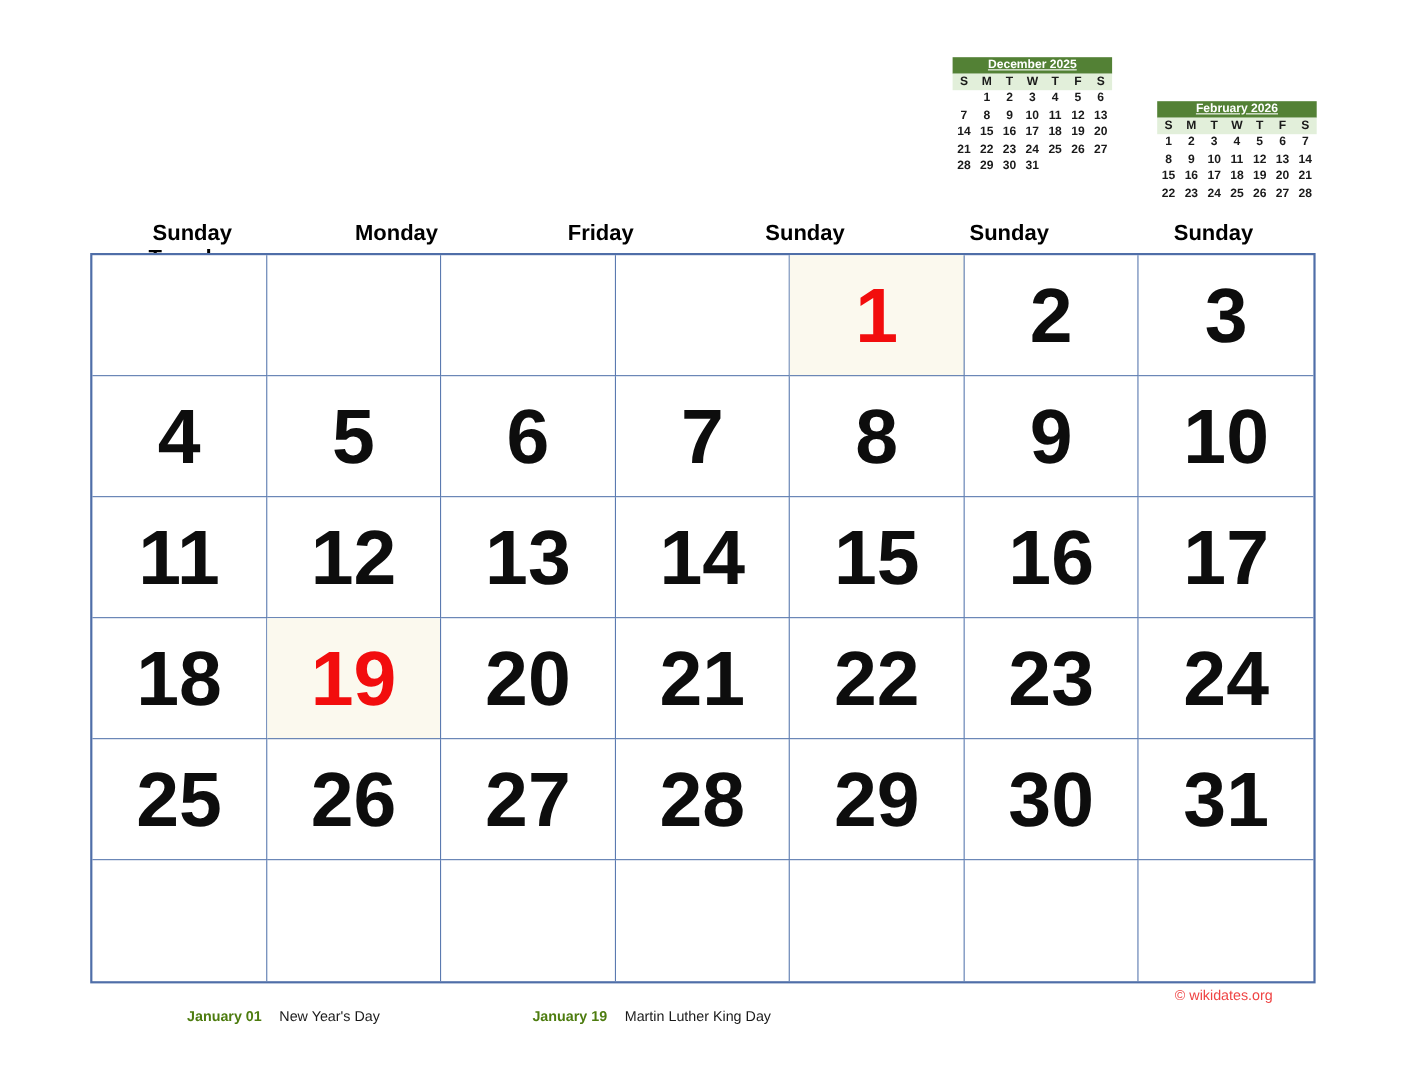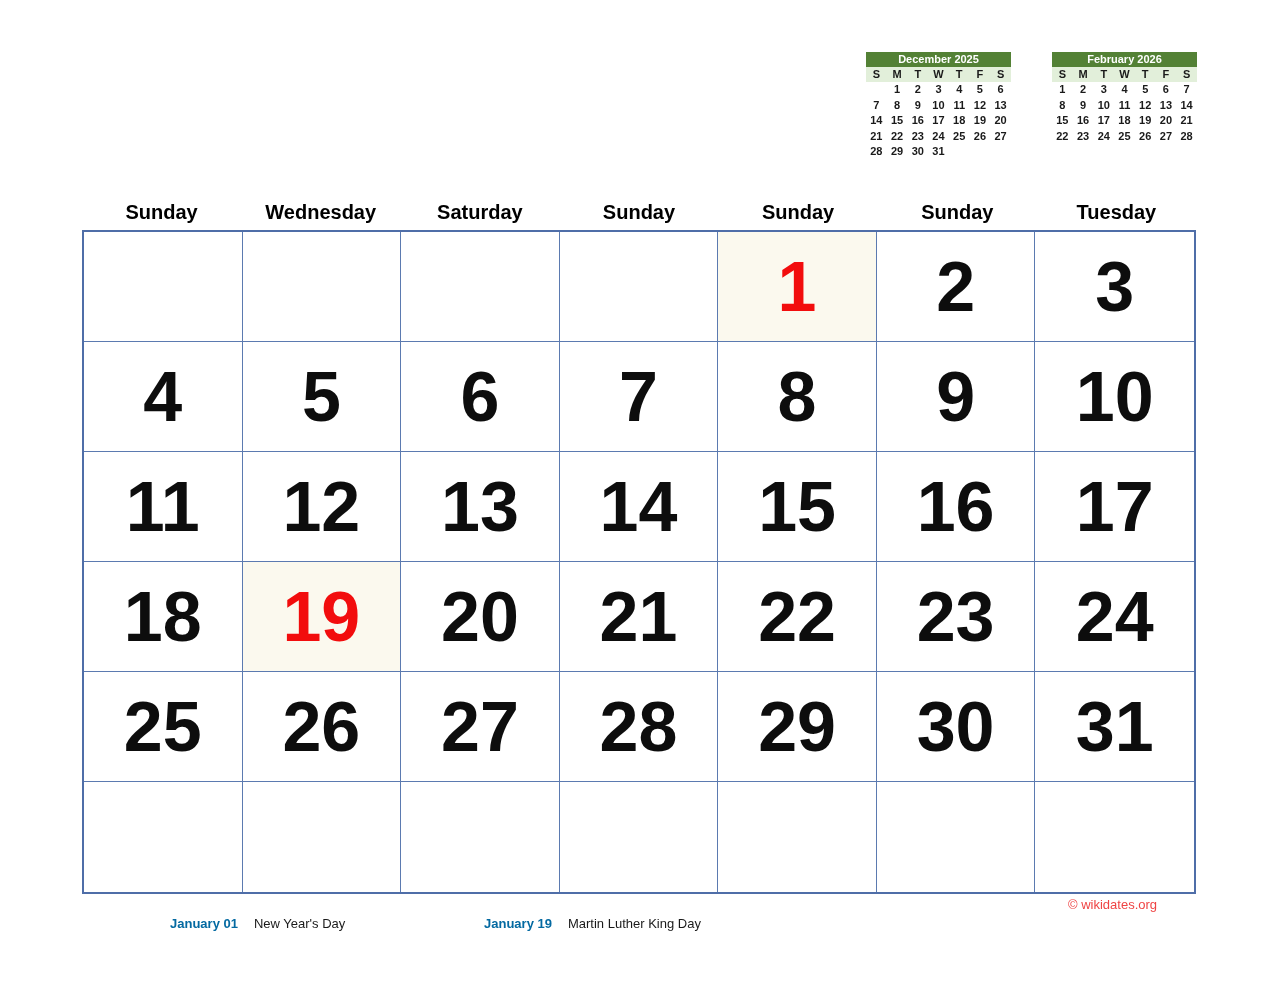--- a/index.html
+++ b/index.html
@@ -9,40 +9,40 @@
   
   .title {
     position:absolute; left:82px; top:80px; width:784px; margin:0;
     text-align:center; font-size:60px; font-weight:800; color:#000000;
     letter-spacing:-1px; line-height:1;
   }
 
   
   .mini-cal { position:absolute; top:52px; width:145px; }
   #mini-0 { left:866px; }
-  #mini-1 { left:1052px; }
+  #mini-1 { left:1052px;margin-top:40px; }
   .mini-title {
     background:#538135; color:#ffffff; font-size:11px; font-weight:bold;
-    text-align:center; height:15px; line-height:15px;
+    text-align:center; height:15px; line-height:15px;text-decoration:underline;
   }
   .mini-dow {
     display:grid; grid-template-columns:repeat(7,1fr);
     background:#e2efda; font-size:11px; font-weight:bold; color:#1a1a1a;
     text-align:center; height:15px; line-height:15px;
   }
   .mini-body { display:grid; grid-template-columns:repeat(7,1fr); }
   .mini-cell {
     font-size:11px; font-weight:bold; color:#1a1a1a; text-align:center;
     height:15.5px; line-height:15.5px;
   }
 
   
   .dow-header {
     position:absolute; left:82px; top:201px; width:1114px;
-    display:grid; grid-template-columns:repeat(7,1fr);
+    display:grid; grid-template-columns:repeat(6,1fr);
     text-align:center; font-size:20px; font-weight:bold; color:#000000;
   }
 
   
   .main-grid {
     position:absolute; left:82px; top:230px; width:1114px; height:664px;
     display:grid; grid-template-columns:repeat(7,1fr); grid-template-rows:repeat(6,1fr);
     border:2px solid #4f6ea8; box-sizing:border-box; background:#ffffff;
   }
   .cell {
@@ -51,21 +51,21 @@
     font-size:70px; font-weight:800; color:#0d0d0d;
   }
   .cell.last-col { border-right:none; }
   .cell.last-row { border-bottom:none; }
   .cell.holiday { background:#fbf9ee; color:#f20d0d; }
 
   
   .holiday-note { position:absolute; top:916px; font-size:13px; color:#1a1a1a; white-space:nowrap; }
   #note-0 { left:170px; }
   #note-1 { left:484px; }
-  .holiday-date { color:#0369a1; font-weight:bold; margin-right:16px; }
+  .holiday-date { color:#4d7c0f; font-weight:bold; margin-right:16px; }
 
   
   .attribution { position:absolute; left:1068px; top:897px; font-size:13px; color:#ef4444; }
 </style>
 </head>
 <body>
 
 <div class="page">
 
 
@@ -157,22 +157,22 @@
         <span class="mini-cell">24</span>
         <span class="mini-cell">25</span>
         <span class="mini-cell">26</span>
         <span class="mini-cell">27</span>
         <span class="mini-cell">28</span>
       </div>
   </div>
 
   <div class="dow-header">
       <span>Sunday</span>
-      <span>Wednesday</span>
-      <span>Saturday</span>
+      <span>Monday</span>
+      <span>Friday</span>
       <span>Sunday</span>
       <span>Sunday</span>
       <span>Sunday</span>
       <span>Tuesday</span>
     </div>
 
   <div class="main-grid">
       <div class="cell"></div>
       <div class="cell"></div>
       <div class="cell"></div>

